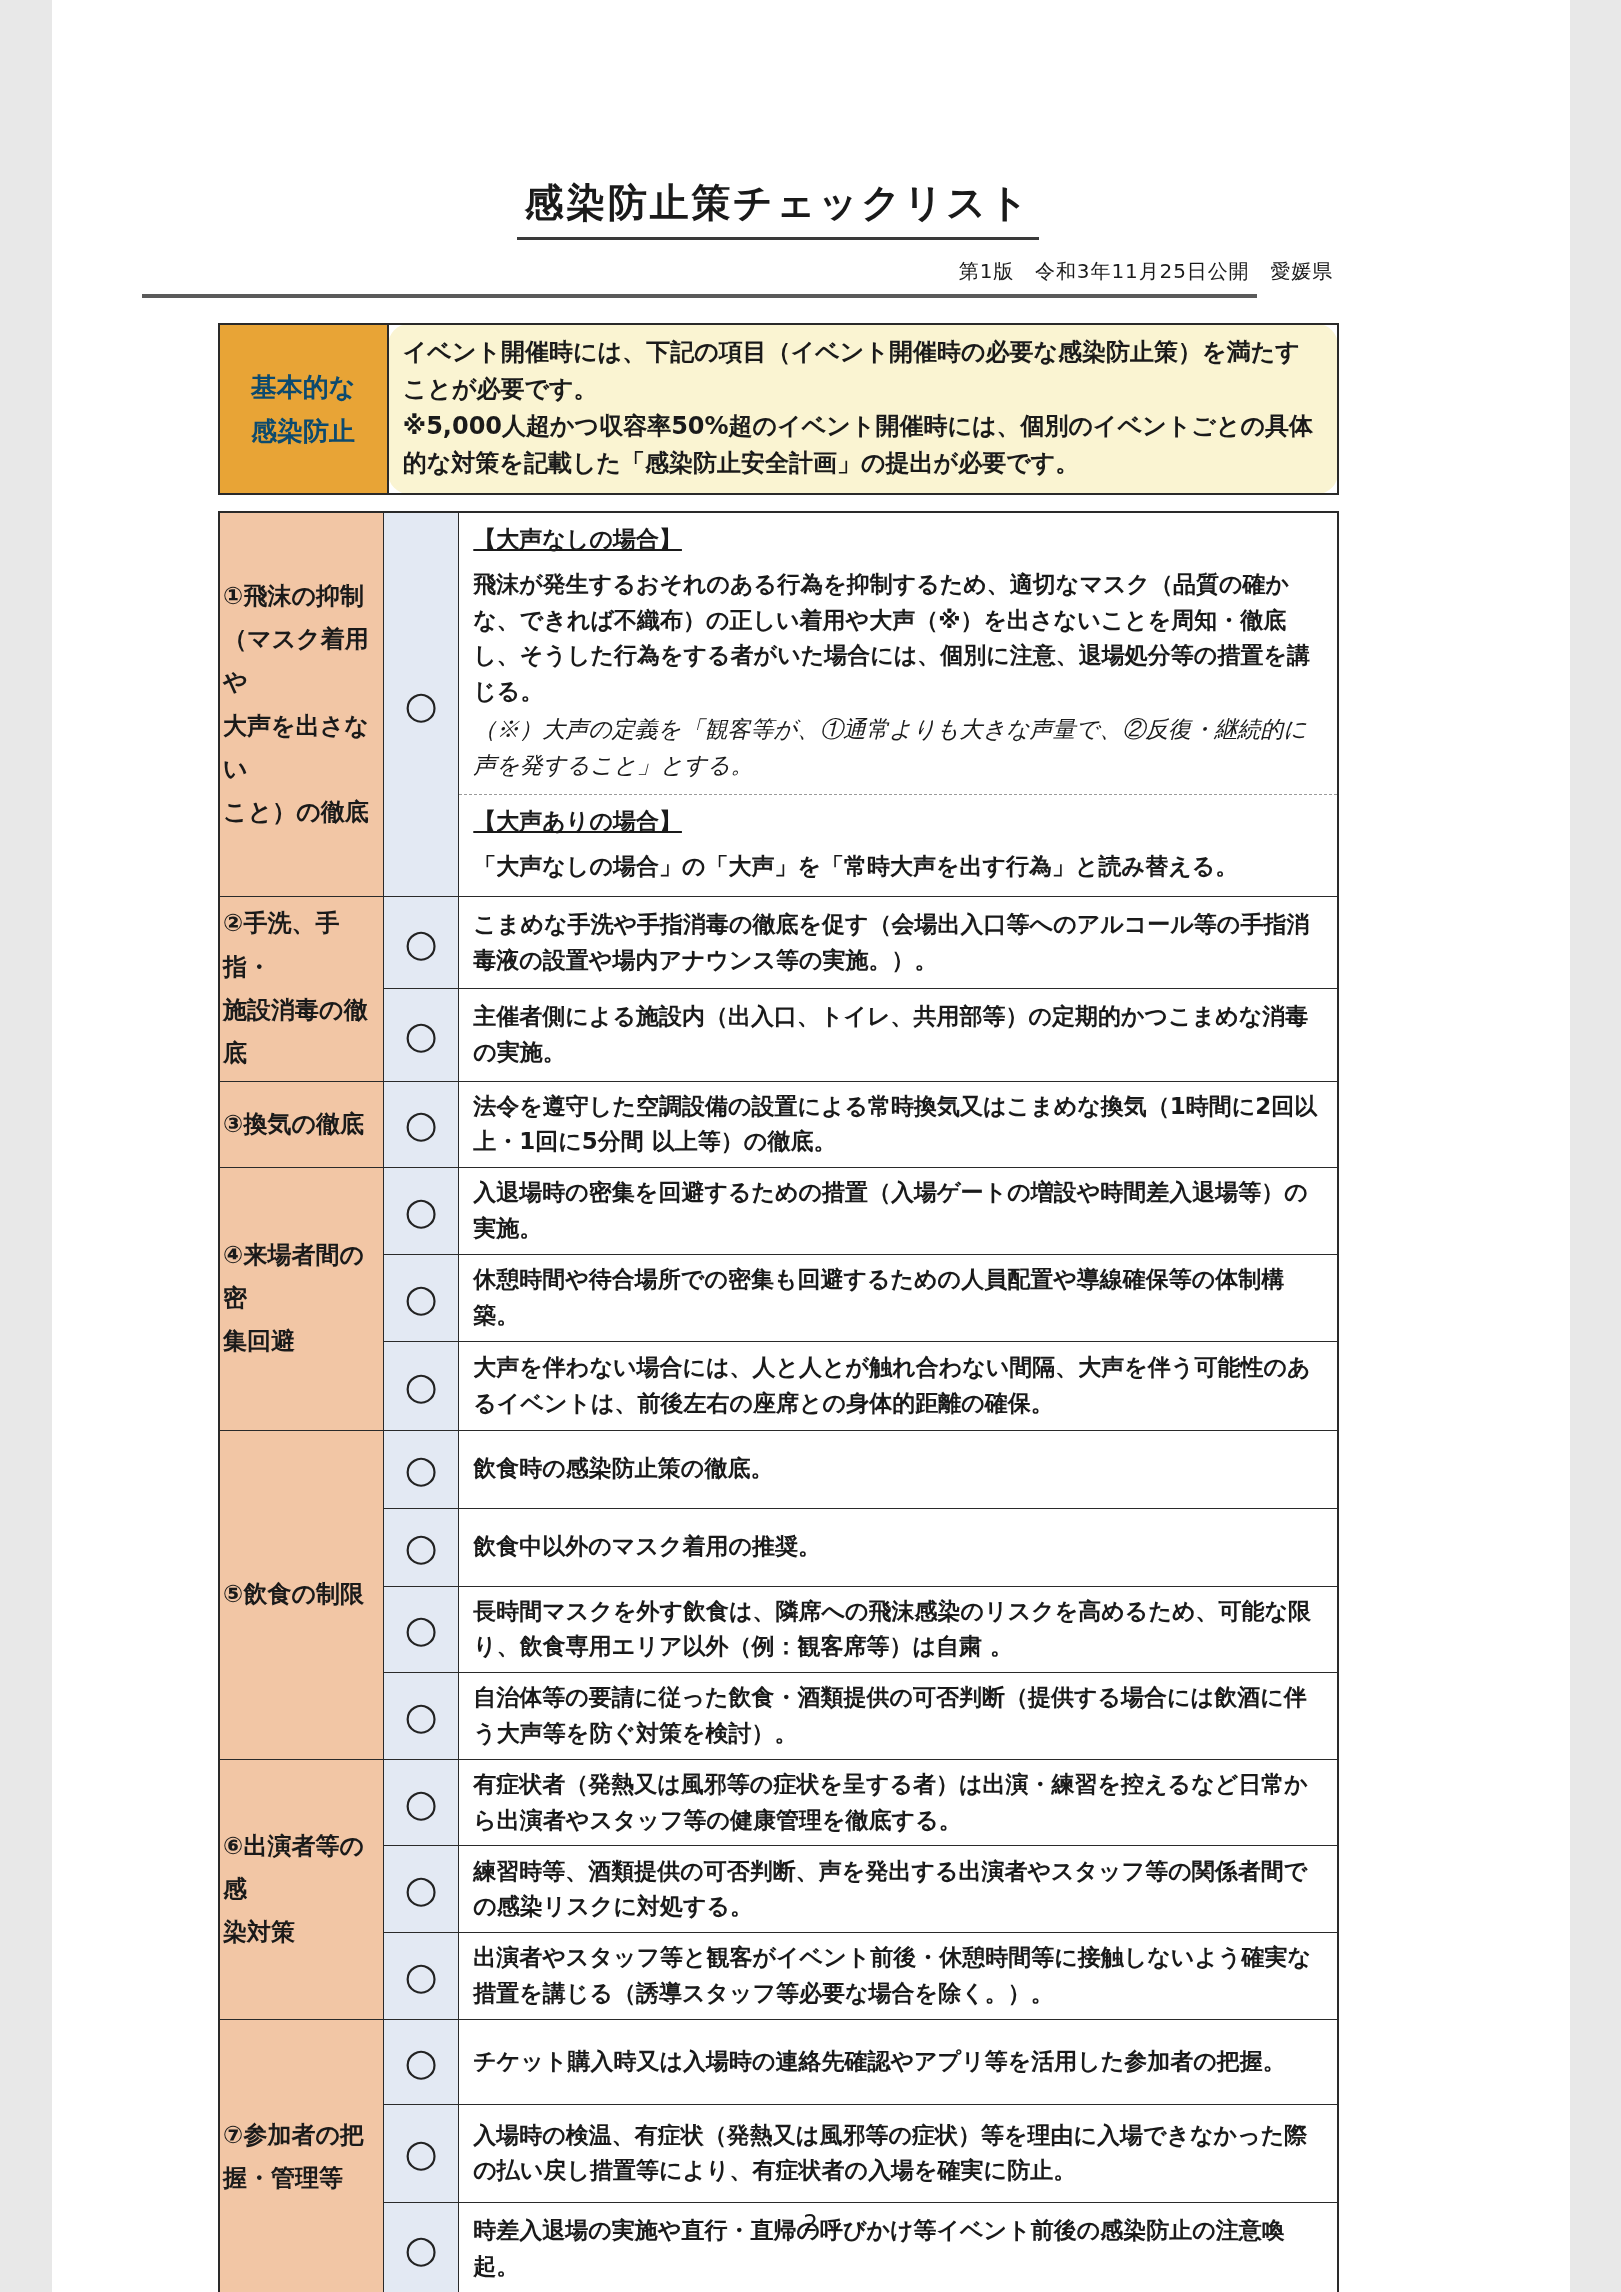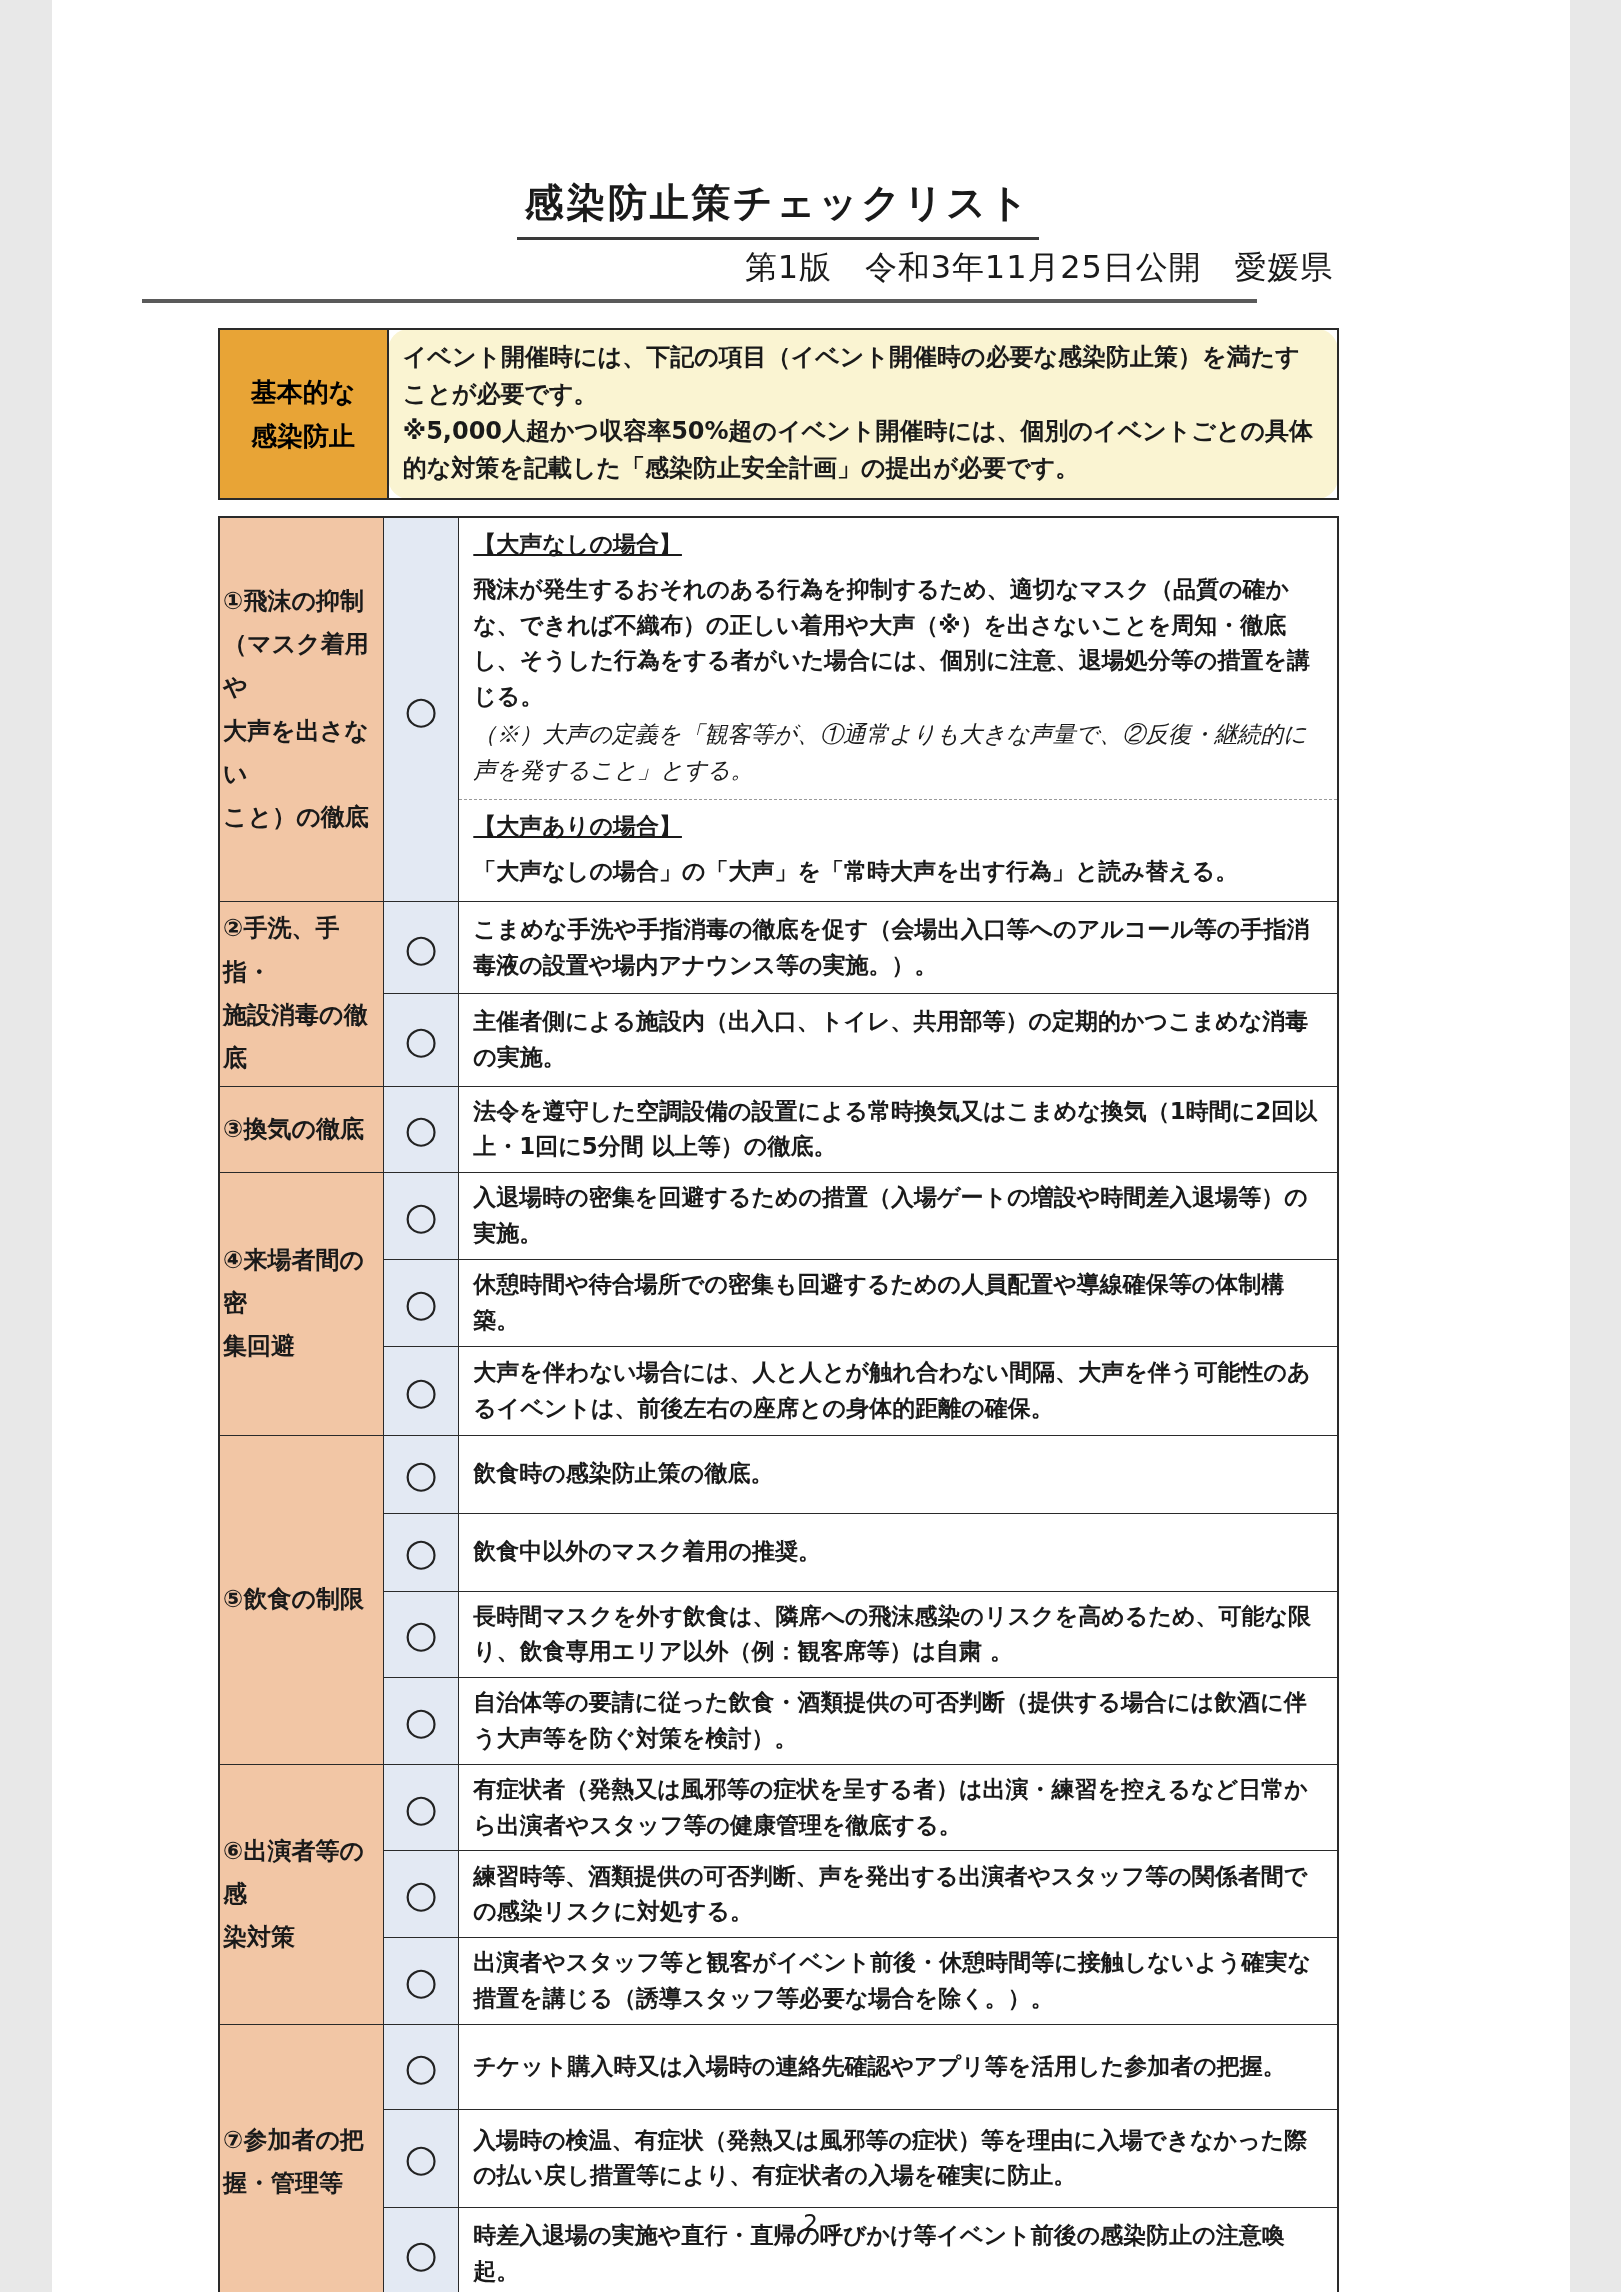--- a/index.html
+++ b/index.html
@@ -20,24 +20,24 @@
   .doc-title{
     display:inline-block;
     margin:0;
     font-size:39px;
     font-weight:700;
     letter-spacing:2.7px;
     border-bottom:3.6px solid #3a3a3a;
     padding:0 7.2px 7.2px 7.2px;
   }
   .edition{
-    margin-top:6px;
+    margin-top:18px;
     text-align:right;
     padding-right:5.4px;
-    font-size:32px;
+    font-size:20px;
     font-weight:500;
     letter-spacing:0.9px;
   }
   .header-rule{
     border:none;
     height:3.6px;
     background:#5a5a5a;
     margin:9px 0 0 -76px;
     width:1115px;
   }
@@ -52,21 +52,21 @@
   .intro-table td{ border:2.7px solid #2a2a2a; }
   .intro-label{
     width:165px;
     background:#E8A436;
     text-align:center;
     vertical-align:middle;
     font-size:26px;
     font-weight:700;
     line-height:1.7;
     white-space:pre-line;
-    color:#000000;
+    color:#0c4a6e;
   }
   .intro-body{
     background:#FAF4D2;
     padding:9px 14.3px 10.7px 14.3px;
     font-size:24px;
     font-weight:600;
     line-height:1.55;
     border-radius:21px;
   }
   .intro-body .line{ margin:0; }

